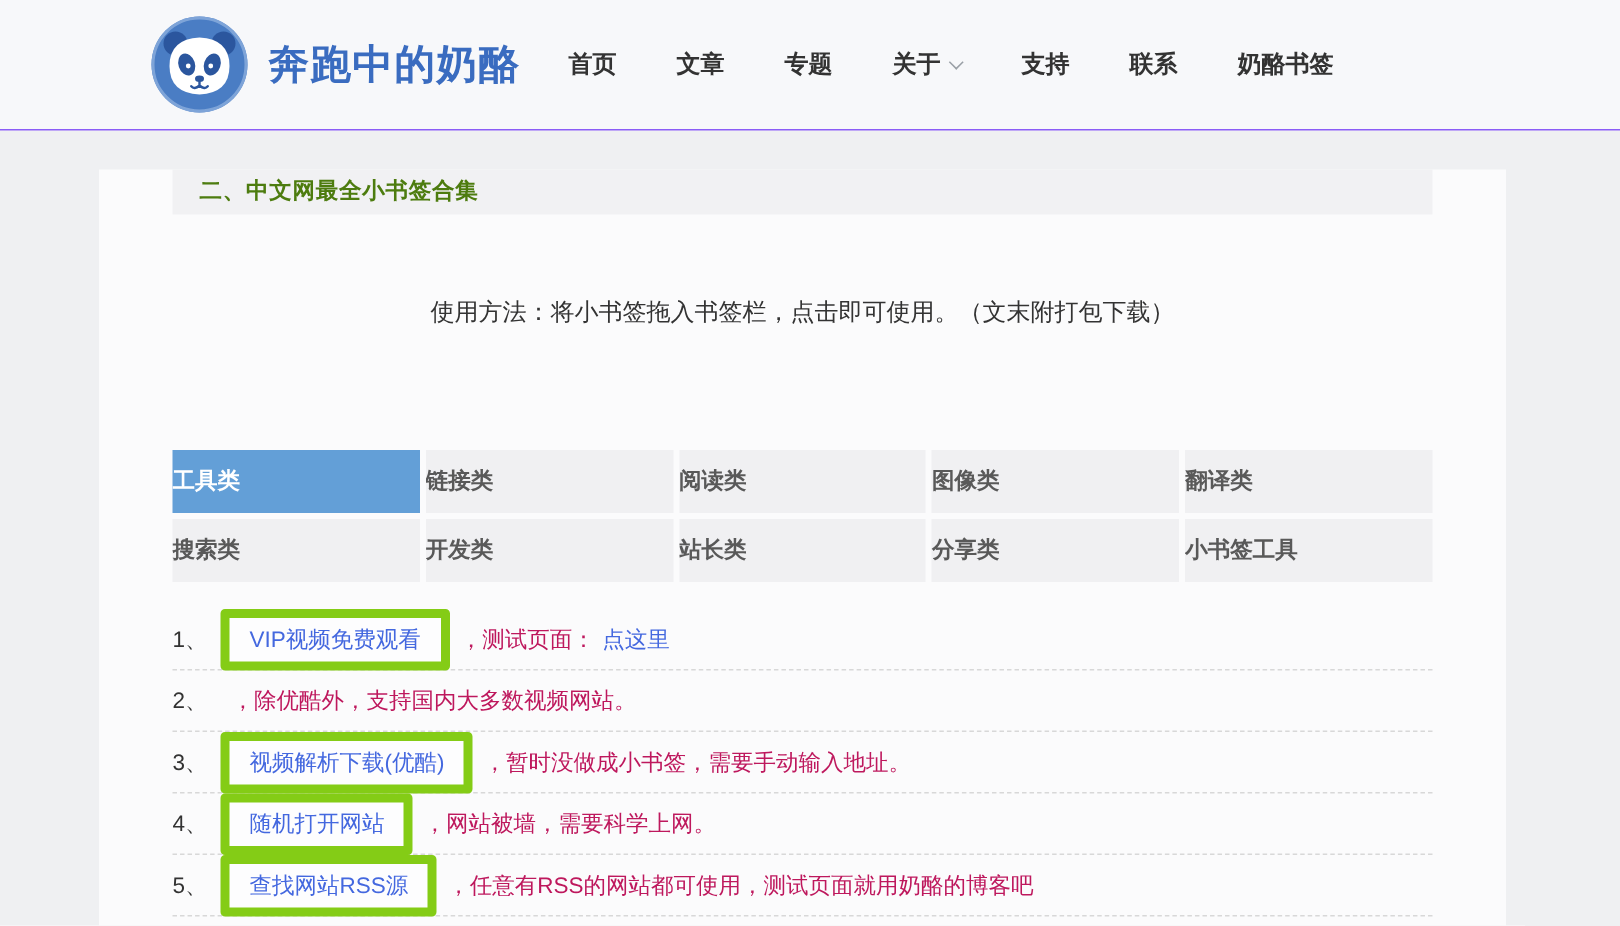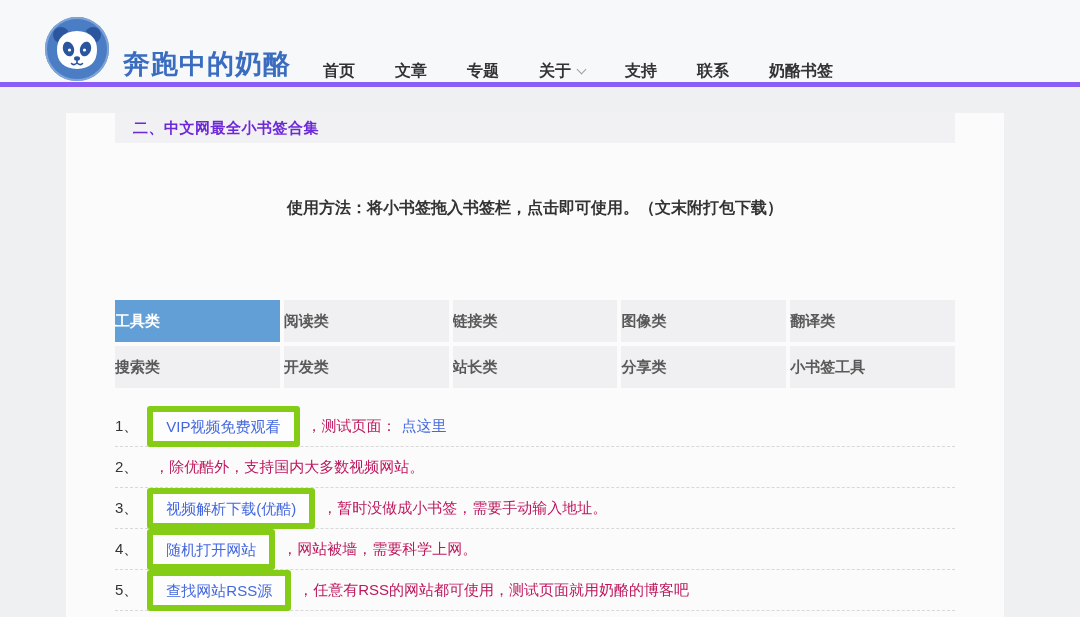--- a/index.html
+++ b/index.html
@@ -6,23 +6,23 @@
   html,body { width:1080px; height:617px; overflow:hidden; }
   body {
     font-family:"Liberation Sans","DejaVu Sans",sans-serif;
     background:#eff0f2;
     color:#333;
   }
   
   .site-header {
     height:87px; width:100%;
     background:#f7f8fa;
-    border-bottom:5px solid #8b5cf6;
-    display:flex; align-items:flex-end;
-    padding-left:44px;
+    border-bottom:1px solid #8b5cf6;
+    display:flex; align-items:center;
+    padding-left:100px;
   }
   .logo-wrap { width:66px; height:66px; flex:0 0 auto; cursor:pointer; }
   .site-title {
     font-size:27px; font-weight:bold; color:#3a6cc0;
     margin-left:13px; letter-spacing:1px; cursor:pointer;
   }
   nav.main-nav { display:flex; align-items:center; margin-left:32px; }
   .nav-link {
     text-decoration:none; color:#333; font-size:16px; font-weight:700;
     margin-right:40px; display:flex; align-items:center; white-space:nowrap;
@@ -33,27 +33,27 @@
     transform:rotate(45deg); margin-left:7px; margin-top:-4px;
   }
   
   .content-col {
     width:938px; margin-left:66px; height:530px;
     background:#fbfbfc;
     padding:0 49px;
   }
   .section-heading-bar {
     margin-top:26px; height:30px; line-height:30px;
-    background:#f1f1f3; color:#6d28d9;
+    background:#f1f1f3; color:#4d7c0f;
     font-size:15px; font-weight:600;
     padding-left:18px; letter-spacing:0.5px;
   }
   .usage-note {
     margin-top:55px; text-align:center;
-    font-size:16px; font-weight:700; color:#333;
+    font-size:16px; font-weight:400; color:#333;
   }
   
   .tab-grid {
     margin-top:81px;
     display:grid; grid-template-columns:repeat(5,1fr);
     gap:4px;
   }
   .tab-cell {
     height:42px; line-height:42px; text-align:left;
     background:#f0f0f2; color:#595959;
@@ -127,22 +127,22 @@
     </nav>
 </header>
 
 <main class="content-col">
   <div class="section-heading-bar">
     <span>二、中文网最全小书签合集</span>
   </div>
   <p class="usage-note">使用方法：将小书签拖入书签栏，点击即可使用。（文末附打包下载）</p>
   <div class="tab-grid" id="tab-grid">
       <div class="tab-cell active">工具类</div>
+      <div class="tab-cell">链接类</div>
       <div class="tab-cell">阅读类</div>
-      <div class="tab-cell">链接类</div>
       <div class="tab-cell">图像类</div>
       <div class="tab-cell">翻译类</div>
       <div class="tab-cell">搜索类</div>
       <div class="tab-cell">开发类</div>
       <div class="tab-cell">站长类</div>
       <div class="tab-cell">分享类</div>
       <div class="tab-cell">小书签工具</div>
     </div>
   <div class="bm-list" id="bm-list">
       <div class="bm-item">

